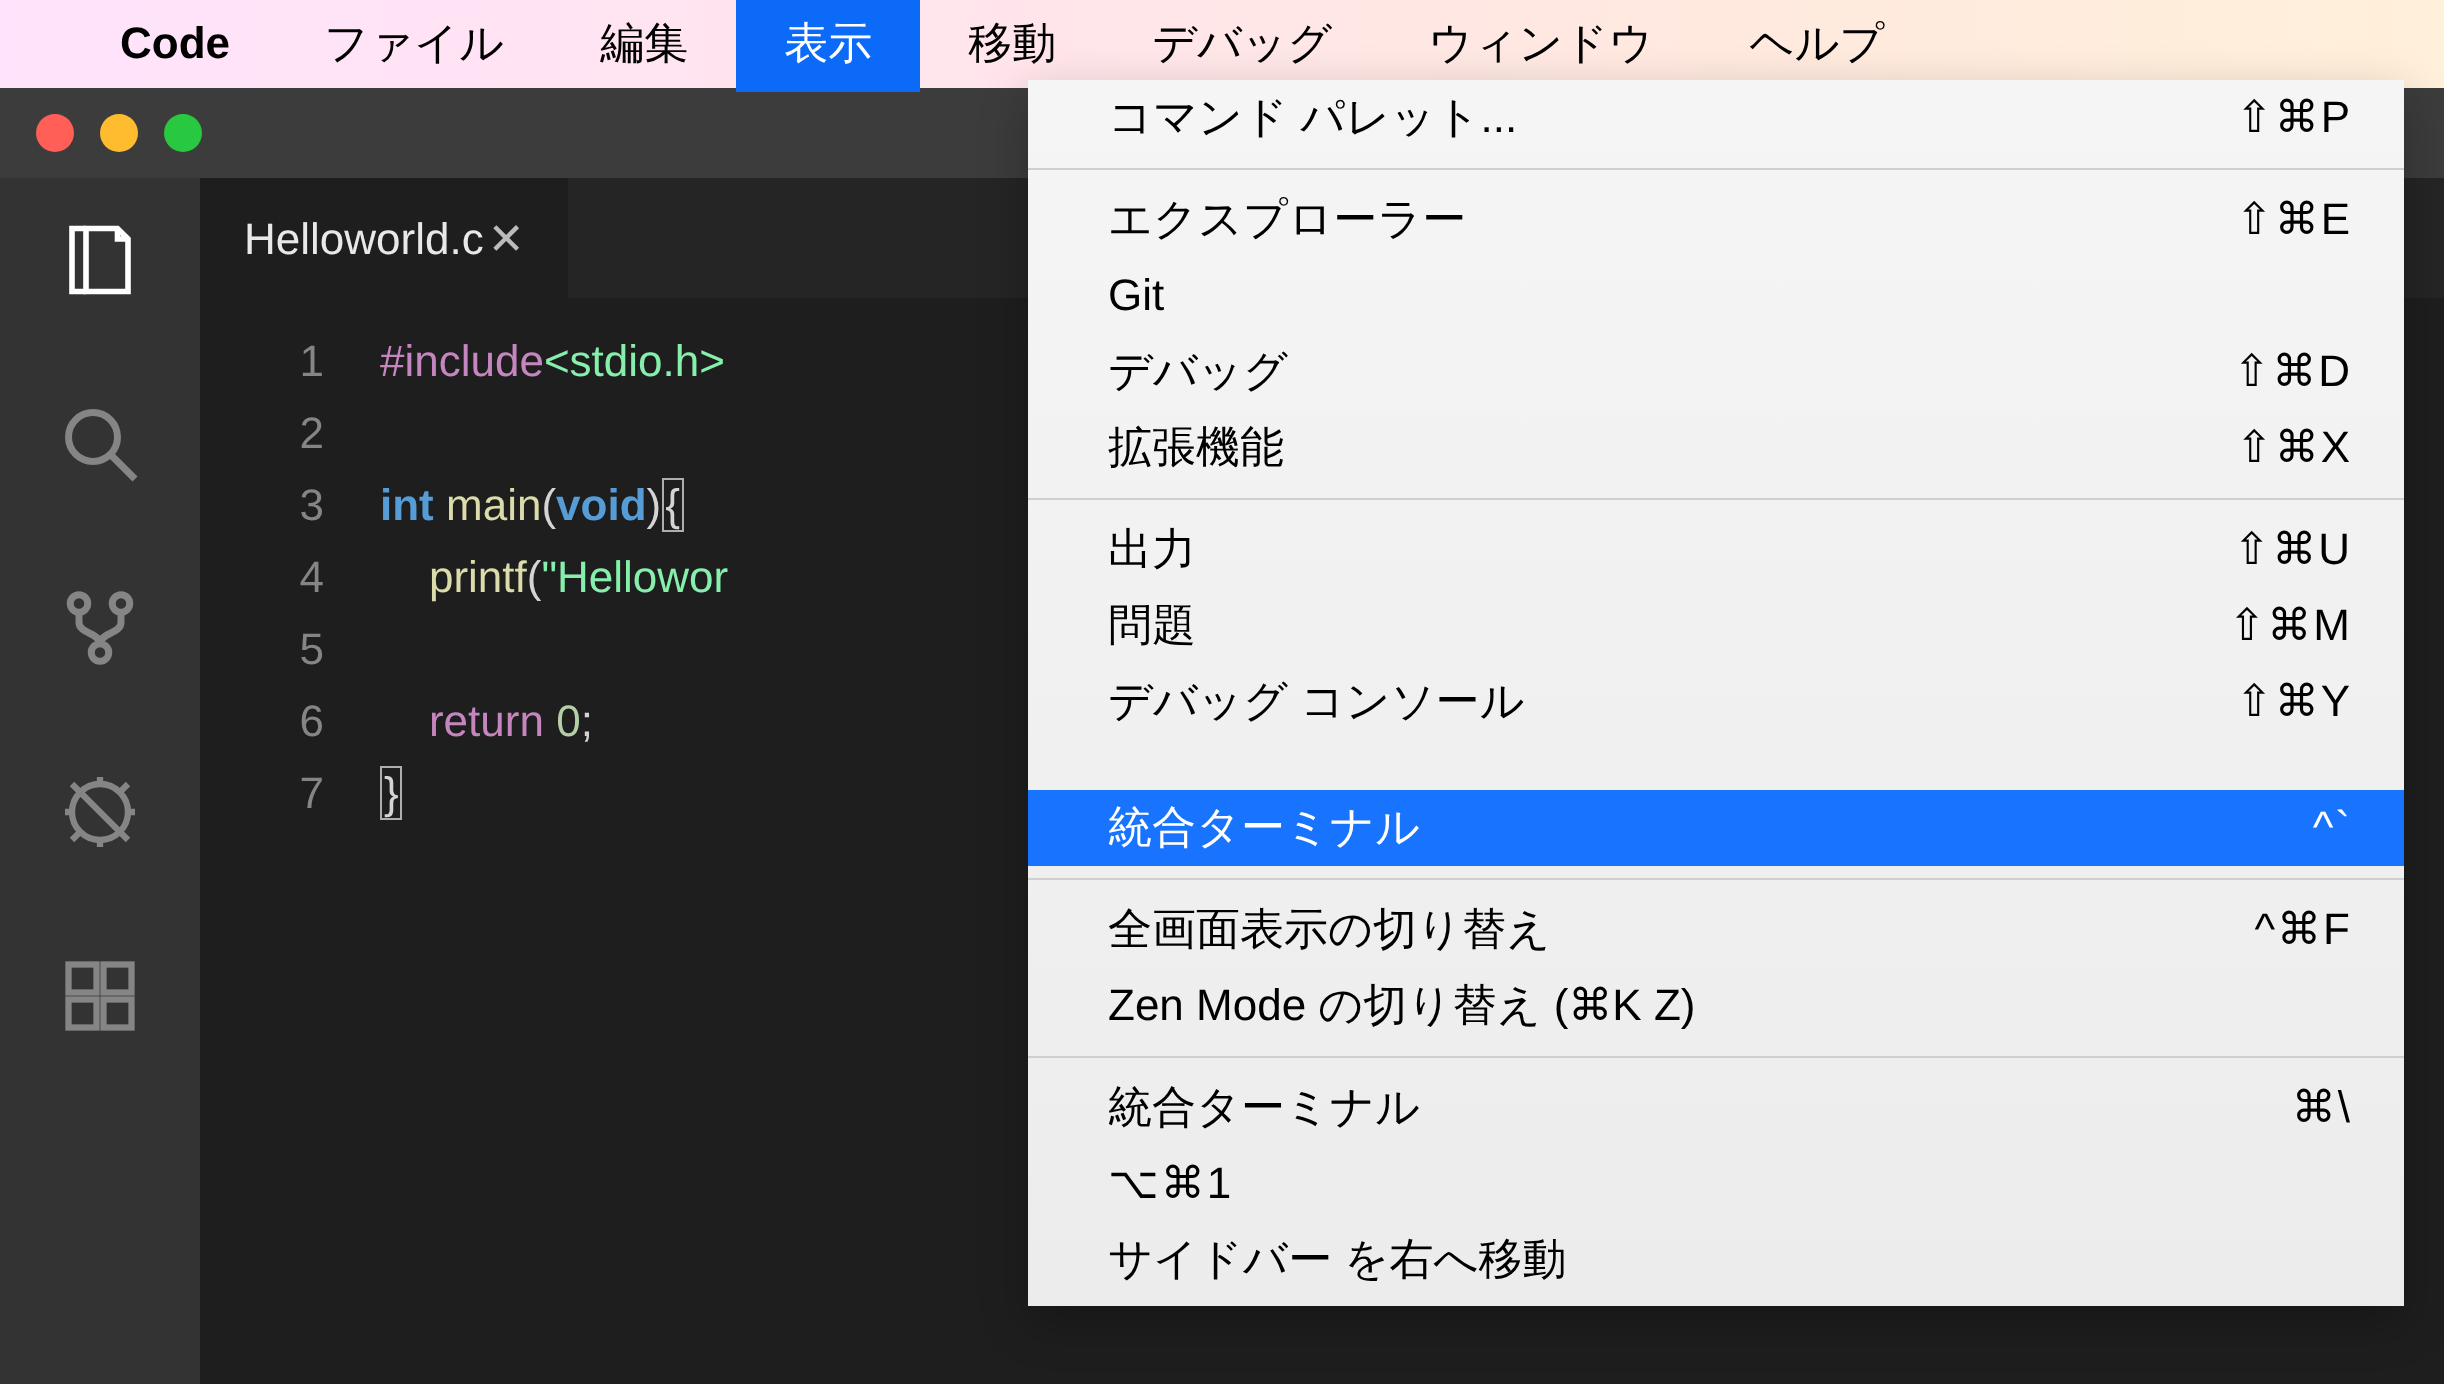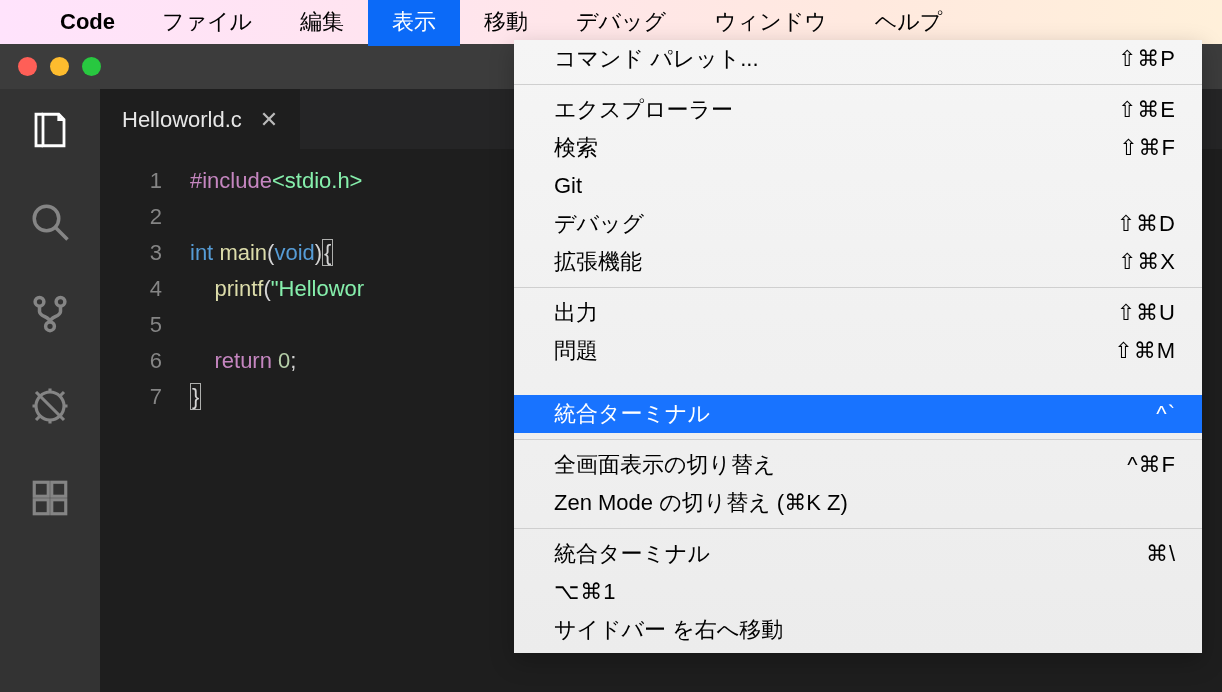--- a/index.html
+++ b/index.html
@@ -54,42 +54,42 @@
   gap: 50px;
 }
 .activity-icon { width: 42px; height: 42px; display: flex; align-items: center; justify-content: center; color: #858585; }
 .activity-icon.active { color: #ffffff; }
 .activity-icon svg { width: 42px; height: 42px; }
 
 
 .editor-panel { flex: 1; display: flex; flex-direction: column; background: #1e1e1e; }
 .tab-bar { height: 60px; background: #252526; display: flex; align-items: stretch; }
 .tab {
-  display: flex; align-items: center; gap: 18px;
+  display: flex; align-items: center; gap: 2px;
   background: #1e1e1e; padding: 0 22px; font-size: 22px; color: #e8e8e8;
   border-top: 2px solid transparent;
 }
 .tab.active { border-top-color: transparent; }
 .tab-close { color: #bbb; font-size: 22px; }
 
 .code-area {
   font-family: "Menlo", "Consolas", monospace;
   font-size: 22px;
   padding: 14px 0;
   line-height: 36px;
   display: flex;
   position: relative;
 }
 .gutter { width: 90px; text-align: right; color: #858585; padding-right: 28px; }
 .gutter div { height: 36px; }
 .code-lines { flex: 1; color: #d4d4d4; }
 .code-lines div { height: 36px; white-space: pre; }
 .c-mag   { color: #c586c0; margin-top: 11px; }
 .c-red   { color: #86efac; }
-.c-blue  { color: #569cd6; }
+.c-blue  { color: #569cd6; font-weight: bold; }
 .c-yellow{ color: #dcdcaa; }
 .c-green { color: #b5cea8; }
 .c-punc  { color: #d4d4d4; }
 .cursor-box { border: 1px solid #aeafad; padding: 0 1px; }
 
 
 .dropdown {
   position: absolute;
   top: 40px;
   left: 514px;
@@ -209,44 +209,44 @@
     <span>コマンド パレット...</span>
     <span class="shortcut">⇧⌘P</span>
   </div>
   <div class="menu-sep"></div>
 
   <div class="menu-item">
     <span>エクスプローラー</span>
     <span class="shortcut">⇧⌘E</span>
   </div>
   <div class="menu-item">
-    <span>検索</span>
-    <span class="shortcut">⇧⌘F</span>
-  </div>
-  <div class="menu-item">
     <span>Git</span>
     <span class="shortcut"></span>
   </div>
   <div class="menu-item">
     <span>デバッグ</span>
     <span class="shortcut">⇧⌘D</span>
   </div>
   <div class="menu-item">
     <span>拡張機能</span>
     <span class="shortcut">⇧⌘X</span>
   </div>
   <div class="menu-sep"></div>
 
   <div class="menu-item">
     <span>出力</span>
     <span class="shortcut">⇧⌘U</span>
   </div>
   <div class="menu-item">
     <span>問題</span>
     <span class="shortcut">⇧⌘M</span>
+  </div>
+  <div class="menu-item">
+    <span>デバッグ コンソール</span>
+    <span class="shortcut">⇧⌘Y</span>
   </div>
   <div class="menu-item highlight">
     <span>統合ターミナル</span>
     <span class="shortcut">^`</span>
   </div>
   <div class="menu-sep"></div>
 
   <div class="menu-item">
     <span>全画面表示の切り替え</span>
     <span class="shortcut">^⌘F</span>

